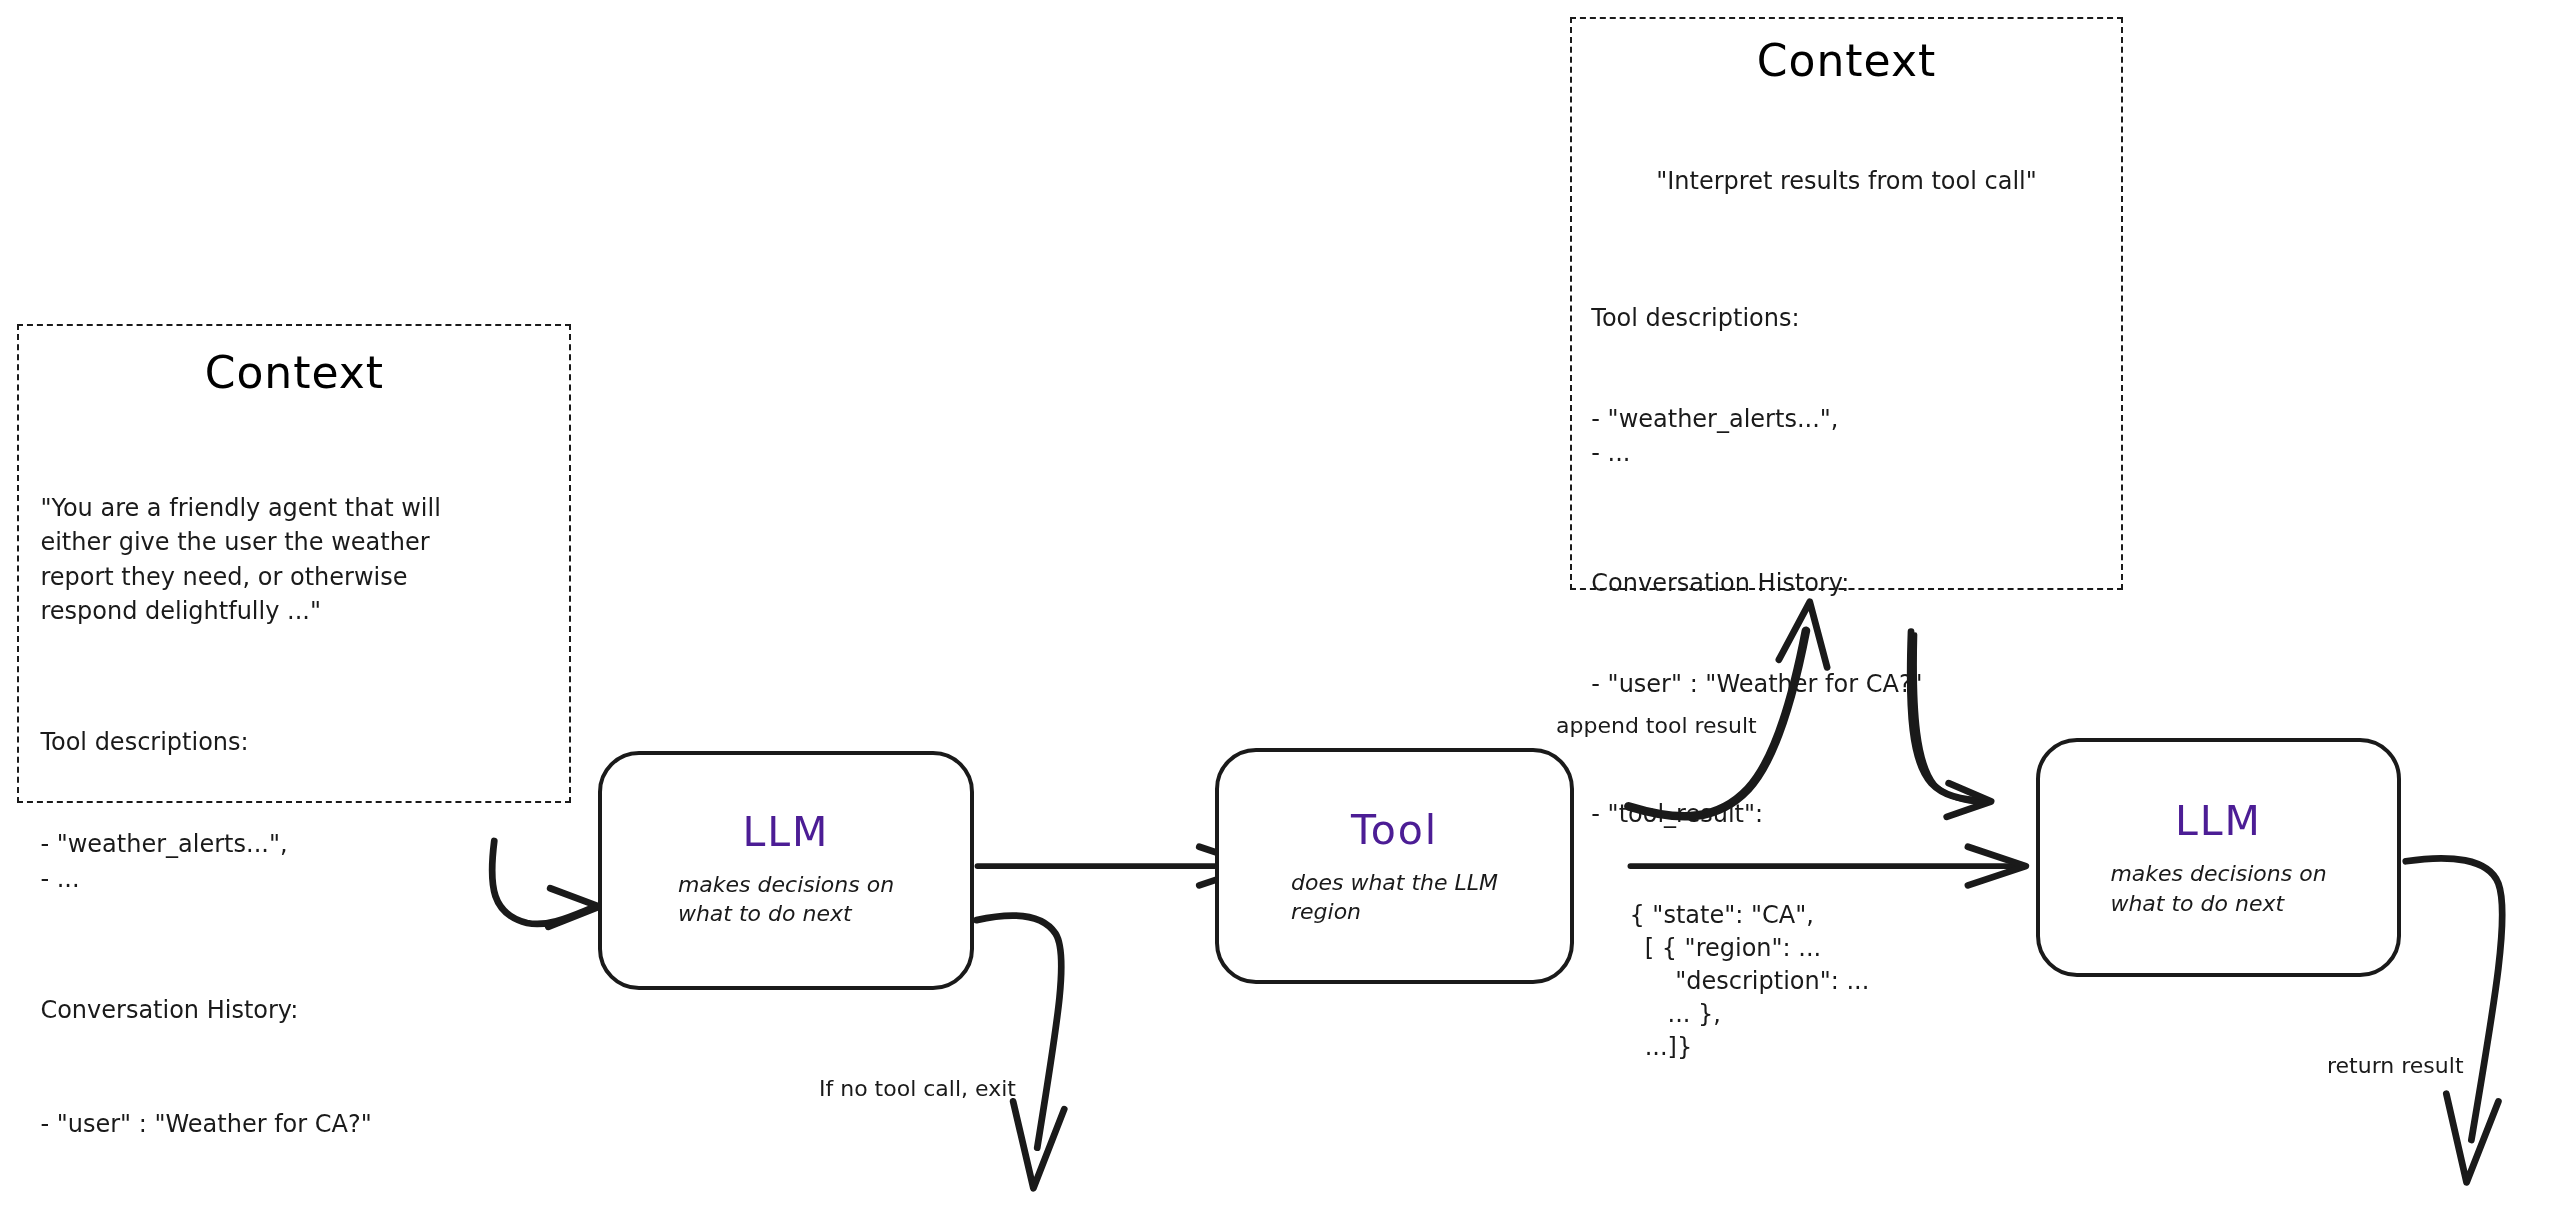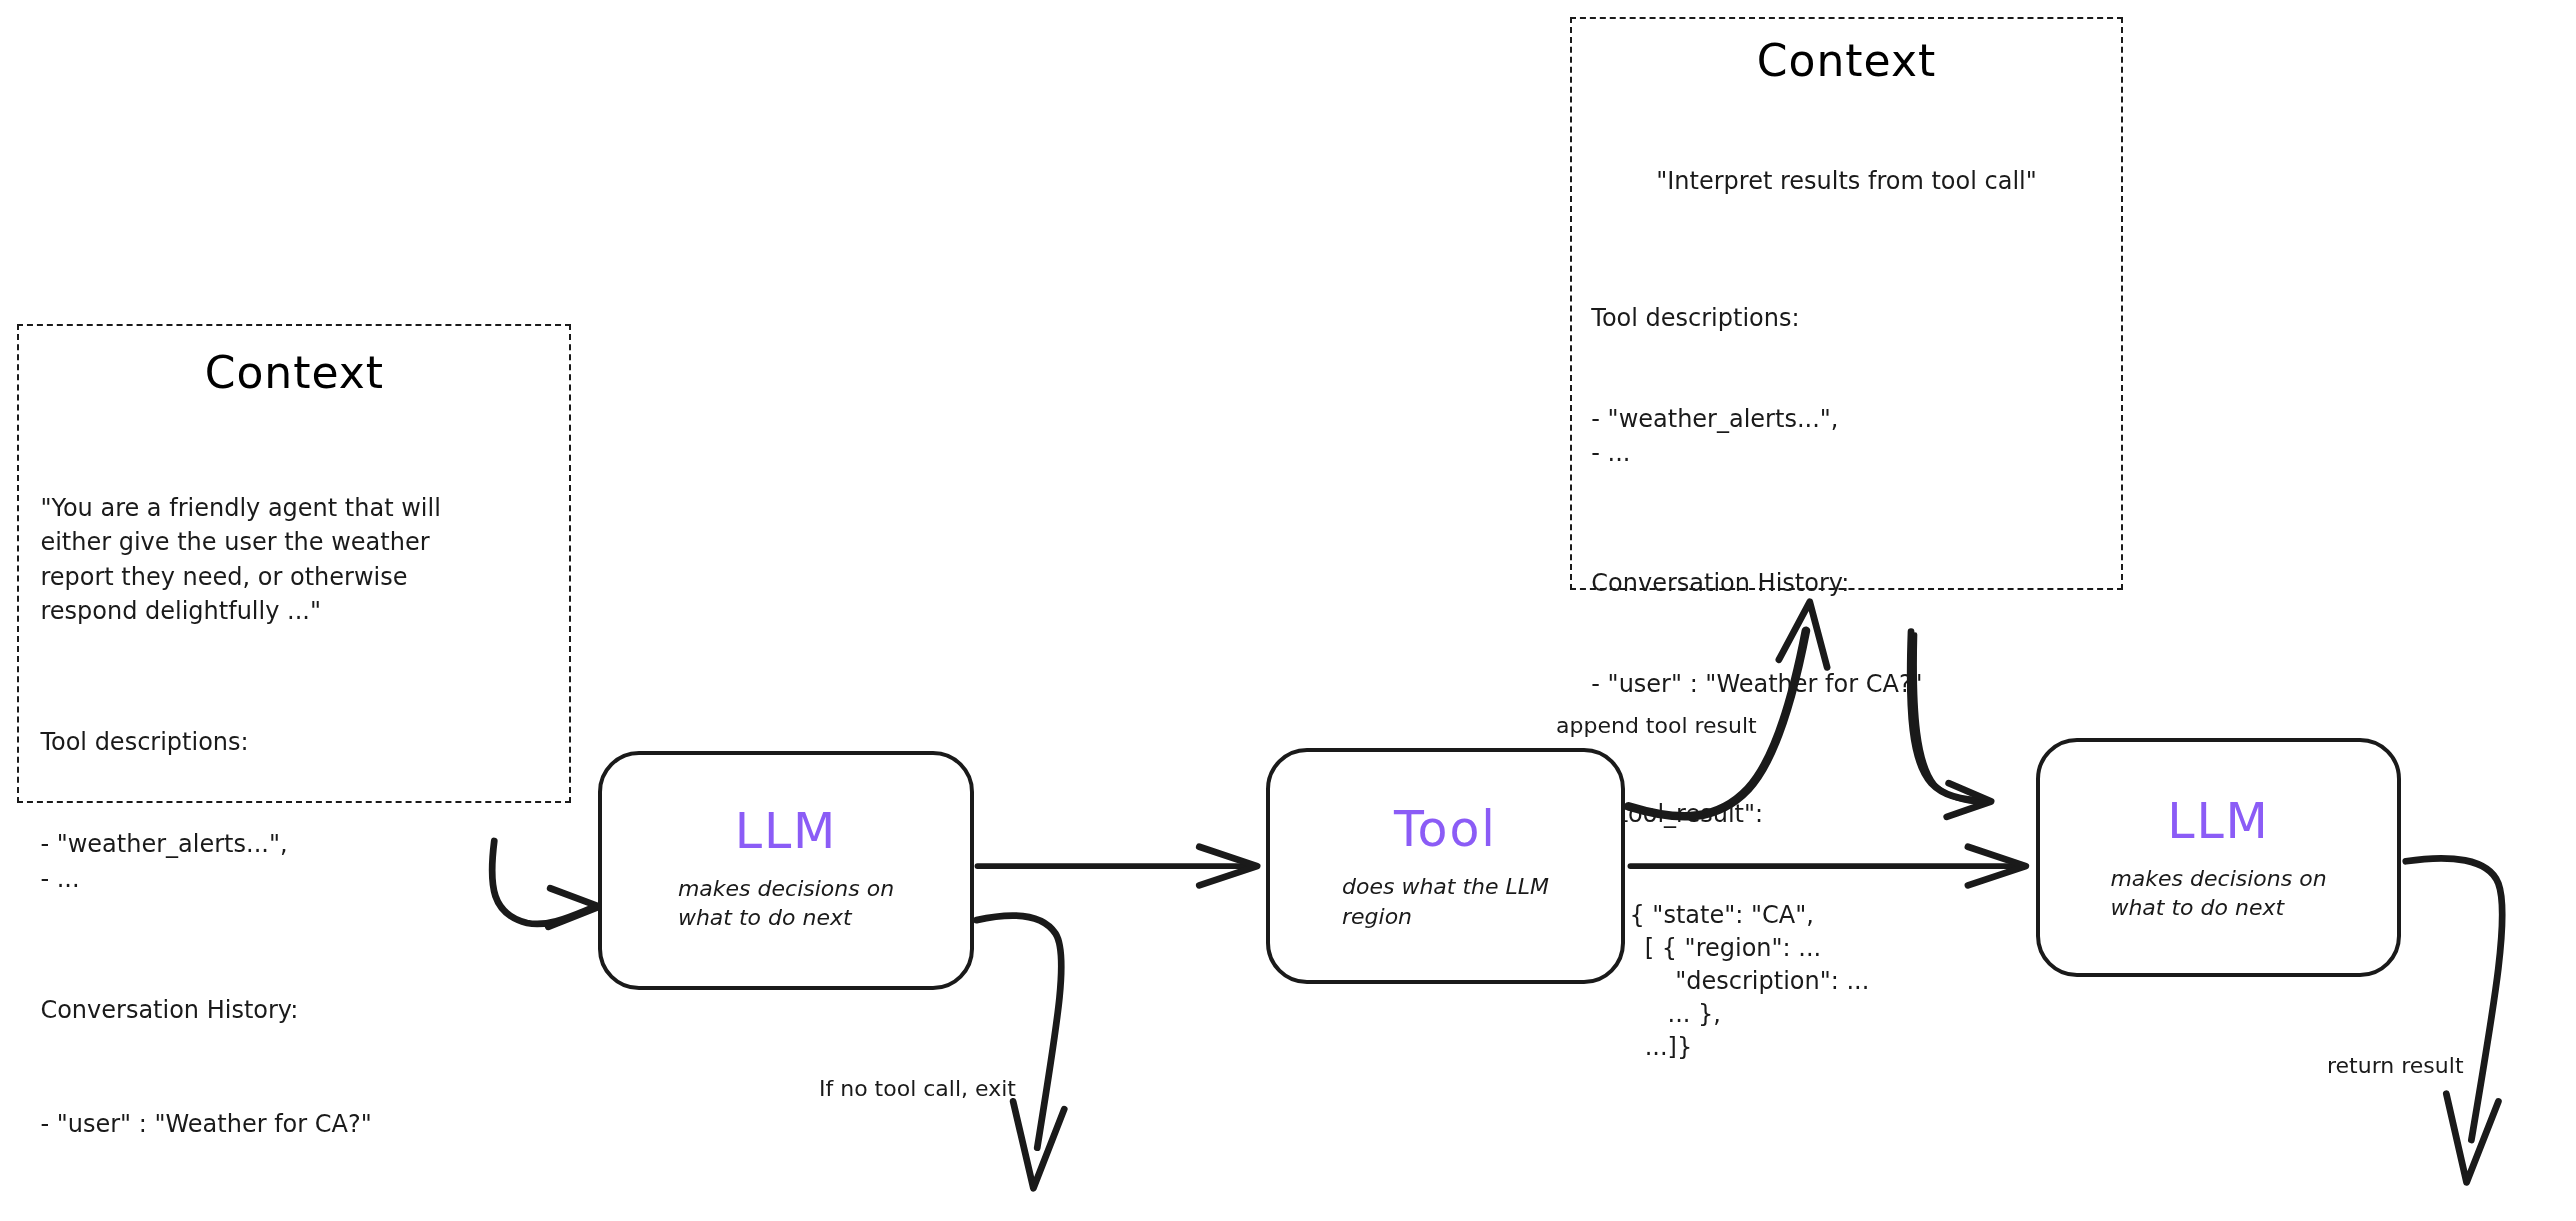--- a/index.html
+++ b/index.html
@@ -87,40 +87,40 @@
     border: 4.8px solid #1a1a1a;
     border-radius: 41px;
     background: #ffffff;
     display: flex;
     flex-direction: column;
     align-items: center;
     justify-content: center;
     text-align: center;
   }
   .node-title {
-    font-size: 49px;
-    color: #8b5cf6;
+    font-size: 41px;
+    color: #4c1d95;
     letter-spacing: 1.9px;
     margin-bottom: 14px;
     font-family: "DejaVu Sans", sans-serif;
   }
   .node-sub {
     font-size: 22px;
     color: #1a1a1a;
     line-height: 1.32;
     white-space: pre-line;
     font-family: "DejaVu Sans", sans-serif;
   }
   .node-sub-left {
     text-align: left;
     font-style: italic;
   }
 
   #node-llm1  { left: 598px;  top: 751px; width: 376px; height: 239px; }
-  #node-tool  { left: 1266px; top: 748px; width: 359px; height: 236px; }
+  #node-tool  { left: 1215px; top: 748px; width: 359px; height: 236px; }
   #node-llm2  { left: 2036px; top: 738px; width: 365px; height: 239px; }
 
   #node-llm1 .node-title { margin-top: -5.8px; }
 
   
   .edge-label {
     position: absolute;
     font-size: 22px;
     color: #1a1a1a;
     font-family: "DejaVu Sans", sans-serif;

